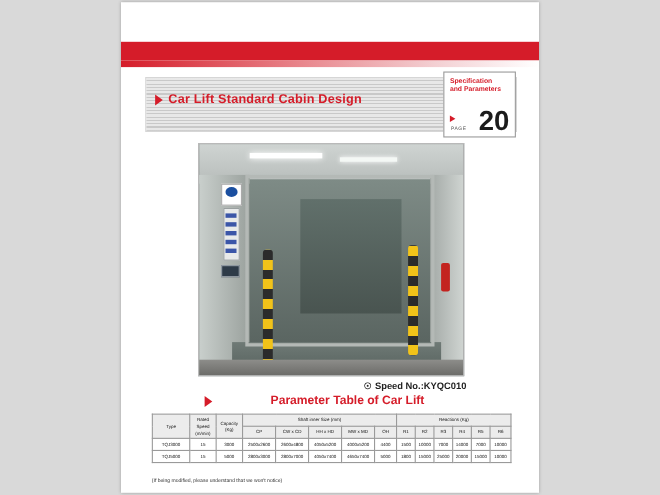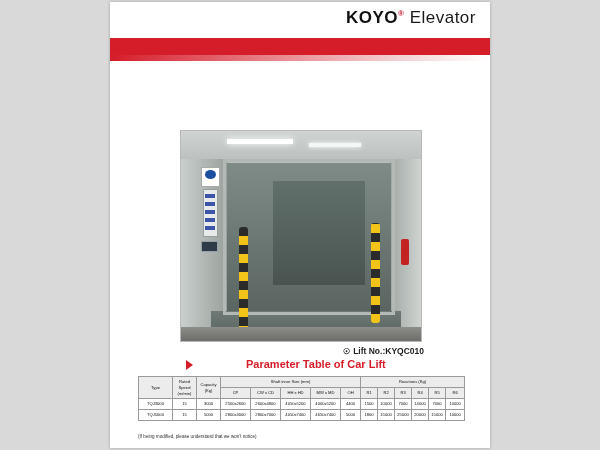--- a/index.html
+++ b/index.html
@@ -153,29 +153,37 @@
   .note{
     position:absolute;left:28px;top:432px;
     font-size:4.6px;color:#333;
   }
 </style>
 </head>
 <body>
 
 <div class="page">
 
-  <div class="hdr-top">
-    <div class="brand">
-      <span class="koyo">KOYO</span><span class="reg">®</span>
-      <span class="elev">Elevator</span>
-    </div>
-  </div>
   <div class="hdr-red"></div>
   <div class="hdr-grad"></div>
 
+  <div class="band">
+    <div class="arrow-red"></div>
+    <div class="band-title">Car Lift Standard Cabin Design</div>
+    <div class="spec-box">
+      <div class="s1">
+        <span>Specification</span><br>
+        <span>and</span>
+        <span>Parameters</span>
+      </div>
+      <div class="arw"></div>
+      <div class="pagelbl">PAGE</div>
+      <div class="pageno">20</div>
+    </div>
+  </div>
 
   <div class="photo">
     <div class="ph-ceiling"></div>
     <div class="ph-lamp1"></div>
     <div class="ph-lamp2"></div>
     <div class="ph-wall-l"></div>
     <div class="ph-wall-r"></div>
     <div class="ph-inner"></div>
     <div class="ph-back"></div>
     <div class="ph-floor"></div>
@@ -191,21 +199,21 @@
       <div class="pb" style="top:20px"></div>
       <div class="pb" style="top:28px"></div>
       <div class="pb" style="top:36px"></div>
     </div>
     <div class="ph-lcd"></div>
     <div class="ph-ext"></div>
     <div class="ph-floor2"></div>
   </div>
 
   <div class="model">
-    <span class="cam">☉</span><span>Lift No.:</span><span>KYQC010</span>
+    <span class="cam">☉</span><span>Speed No.:</span><span>KYQC010</span>
   </div>
 
   <div class="param-arrow"></div>
   <div class="param-head">Parameter Table of Car Lift</div>
 
   <div class="tbl-wrap">
     <table>
       <colgroup>
         <col style="width:34px">
           <col style="width:24px">

